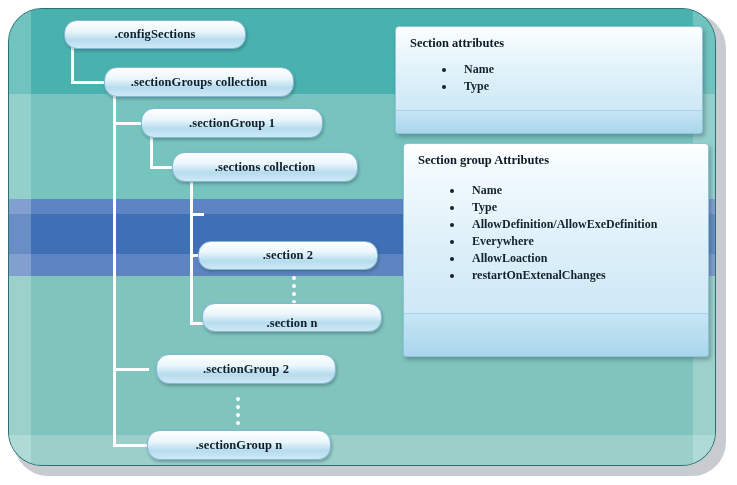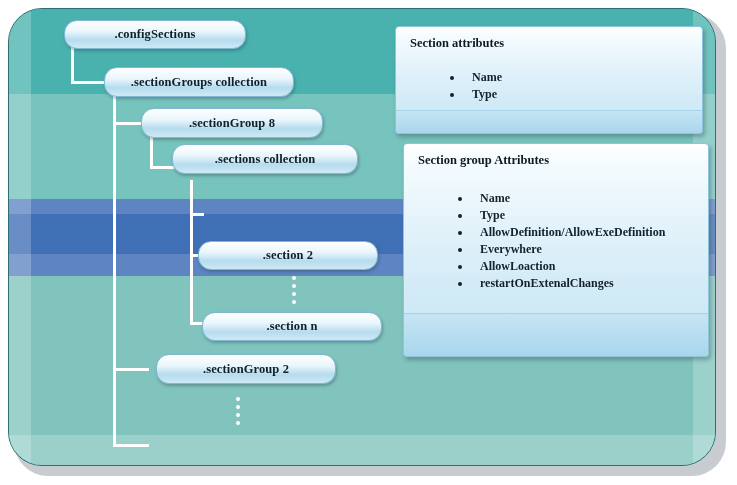--- a/index.html
+++ b/index.html
@@ -103,21 +103,21 @@
     overflow: hidden;
   }
   .panel-title {
     position: absolute;
     left: 14px; top: 9px;
     font-size: 12.5px;
     font-weight: bold;
     color: #0d1b24;
   }
   .panel ul {
-    margin: 16px;
+    margin: 8px;
     padding: 26px 0 0 52px;
     list-style: disc;
   }
   .panel li {
     font-size: 12px;
     font-weight: bold;
     color: #13222c;
     line-height: 17px;
     padding-left: 8px;
   }
@@ -173,40 +173,43 @@
 
   <div class="node" style="left:104px; top:67px; width:188px; height:28px;">
     <span>.sectionGroups collection</span>
   </div>
 
   <div class="node" style="left:64px; top:20px; width:180px; height:27px;">
     <span>.configSections</span>
   </div>
 
   <div class="node" style="left:141px; top:108px; width:180px; height:28px;">
-    <span>.sectionGroup 8</span>
-  </div>
-
-  <div class="node" style="left:172px; top:144px; width:184px; height:28px;">
+    <span>.sectionGroup 1</span>
+  </div>
+
+  <div class="node" style="left:172px; top:152px; width:184px; height:28px;">
     <span>.sections collection</span>
   </div>
 
 
   <div class="node" style="left:198px; top:241px; width:178px; height:27px;">
     <span>.section 2</span>
   </div>
 
-  <div class="node" style="left:202px; top:312px; width:178px; height:27px;">
+  <div class="node" style="left:202px; top:303px; width:178px; height:27px;align-items:flex-end;">
     <span>.section n</span>
   </div>
 
   <div class="node" style="left:156px; top:354px; width:178px; height:28px;">
     <span>.sectionGroup 2</span>
   </div>
 
+  <div class="node" style="left:147px; top:430px; width:182px; height:28px;">
+    <span>.sectionGroup n</span>
+  </div>
 
   <div class="panel" style="left:395px; top:26px; width:306px; height:106px;">
     <div class="panel-title">Section attributes</div>
     <ul>
       <li>Name</li>
       <li>Type</li>
     </ul>
     <div class="panel-footer"></div>
   </div>
 

